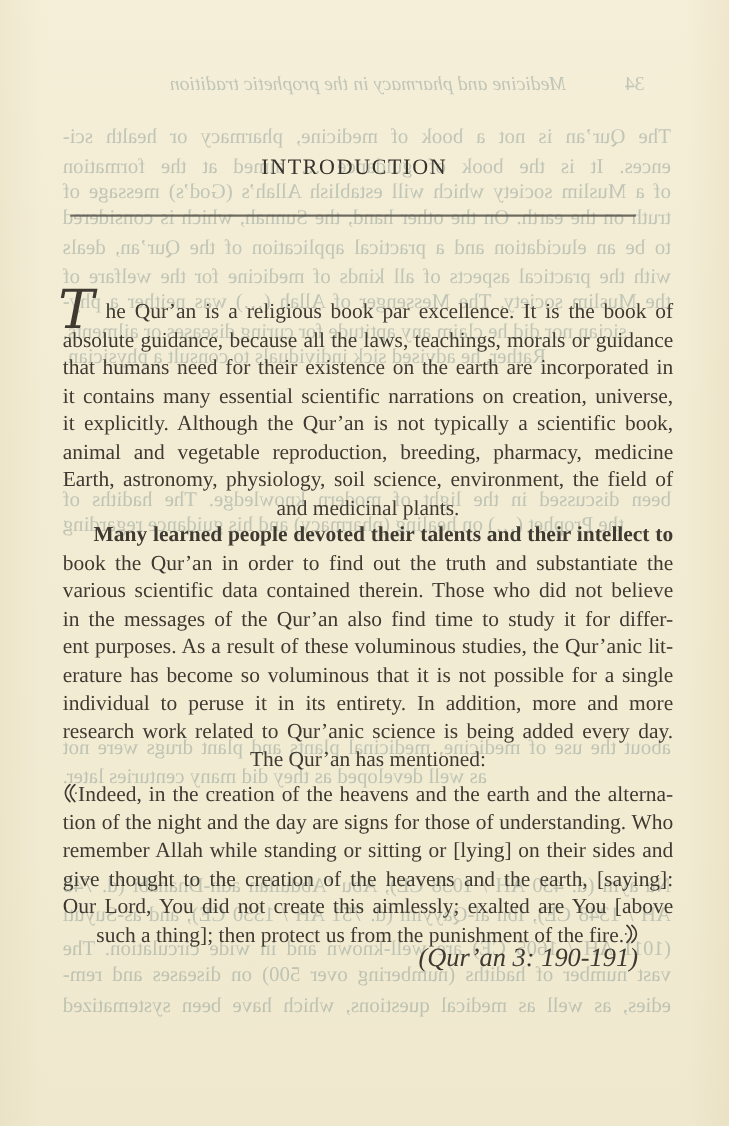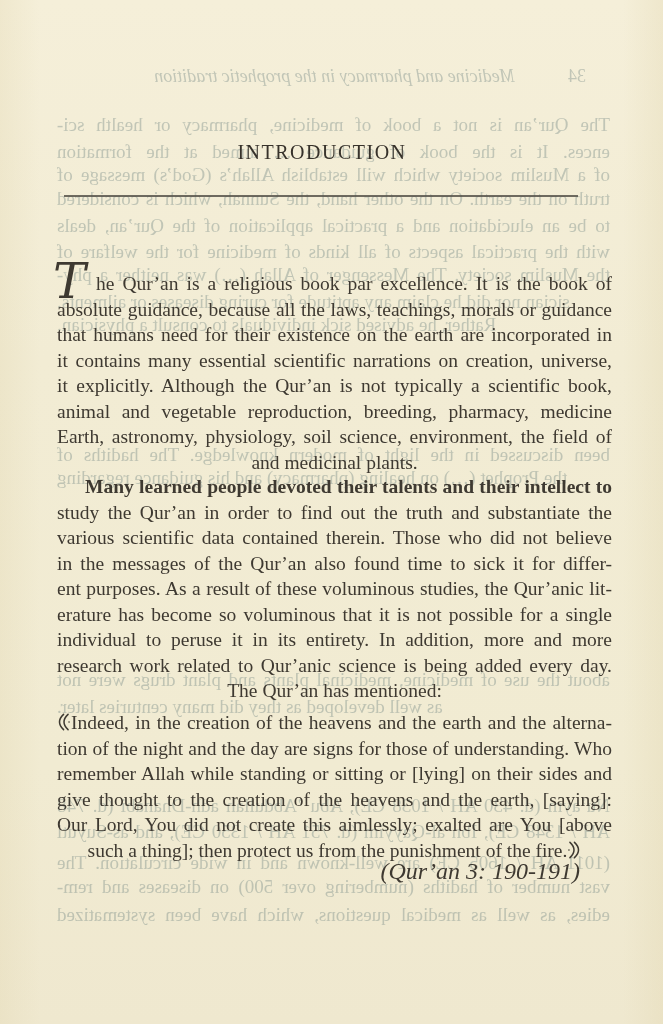--- a/index.html
+++ b/index.html
@@ -103,23 +103,23 @@
           <div class="ln">it explicitly. Although the Qur’an is not typically a scientific book,</div>
           <div class="ln">animal and vegetable reproduction, breeding, pharmacy, medicine</div>
           <div class="ln">Earth, astronomy, physiology, soil science, environment, the field of</div>
         </div>
       <div class="ln-last">and medicinal plants.</div>
     </div>
 
     <div class="para p2">
       <div class="ln p2-first">Many learned people devoted their talents and their intellect to</div>
       <div>
-          <div class="ln">study the Qur’an in order to find out the truth and substantiate the</div>
+          <div class="ln">book the Qur’an in order to find out the truth and substantiate the</div>
           <div class="ln">various scientific data contained therein. Those who did not believe</div>
-          <div class="ln">in the messages of the Qur’an also found time to sick it for differ-</div>
+          <div class="ln">in the messages of the Qur’an also find time to study it for differ-</div>
           <div class="ln">ent purposes. As a result of these voluminous studies, the Qur’anic lit-</div>
           <div class="ln">erature has become so voluminous that it is not possible for a single</div>
           <div class="ln">individual to peruse it in its entirety. In addition, more and more</div>
           <div class="ln">research work related to Qur’anic science is being added every day.</div>
         </div>
       <div class="ln-last">The Qur’an has mentioned:</div>
     </div>
 
     <div class="para quote">
       <div class="ln">

